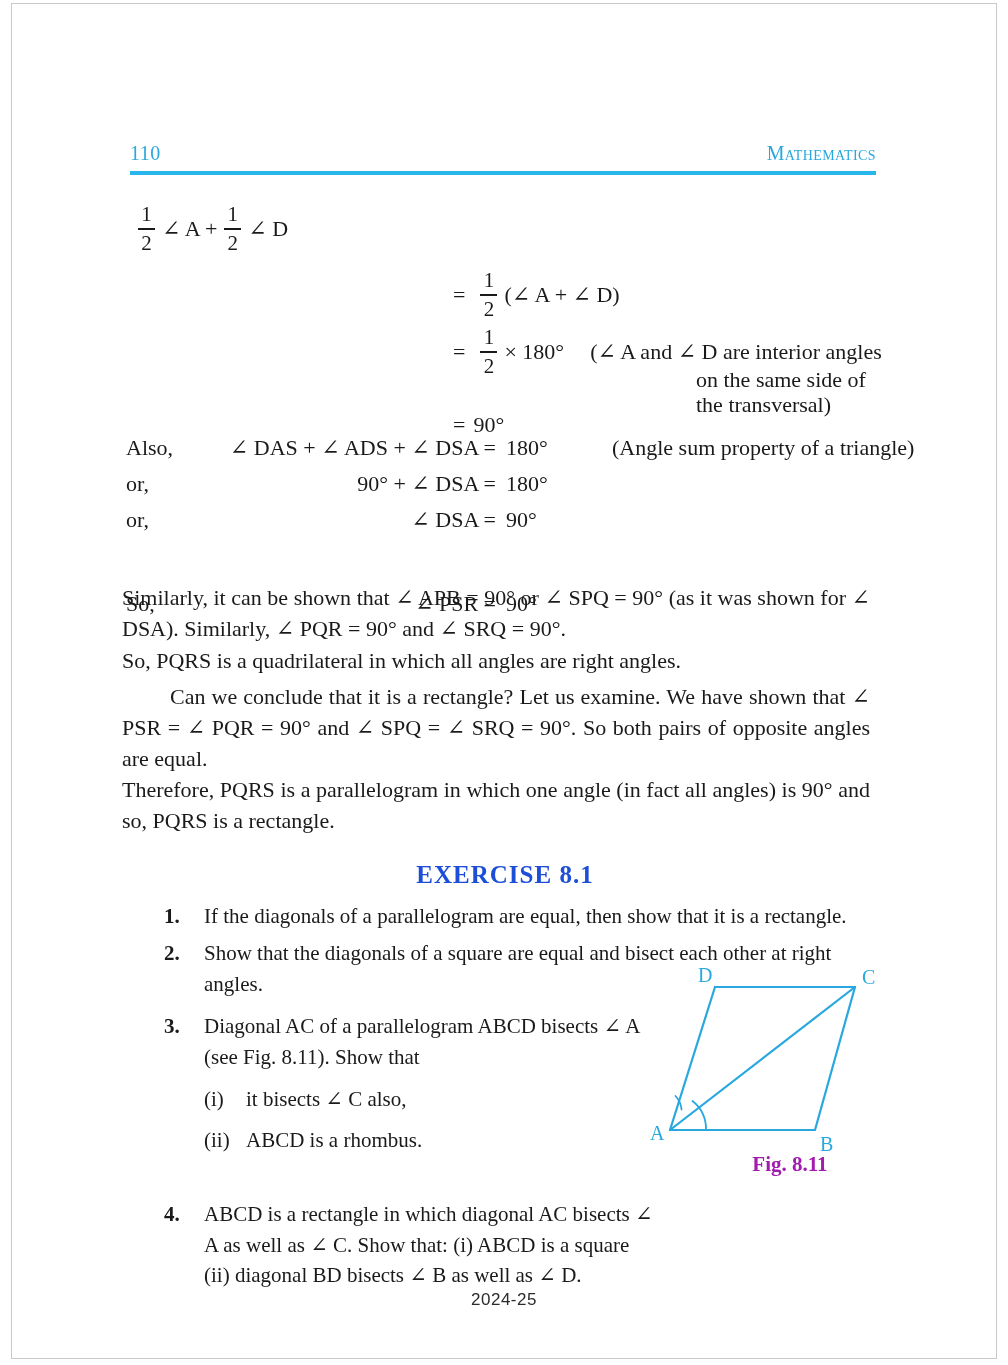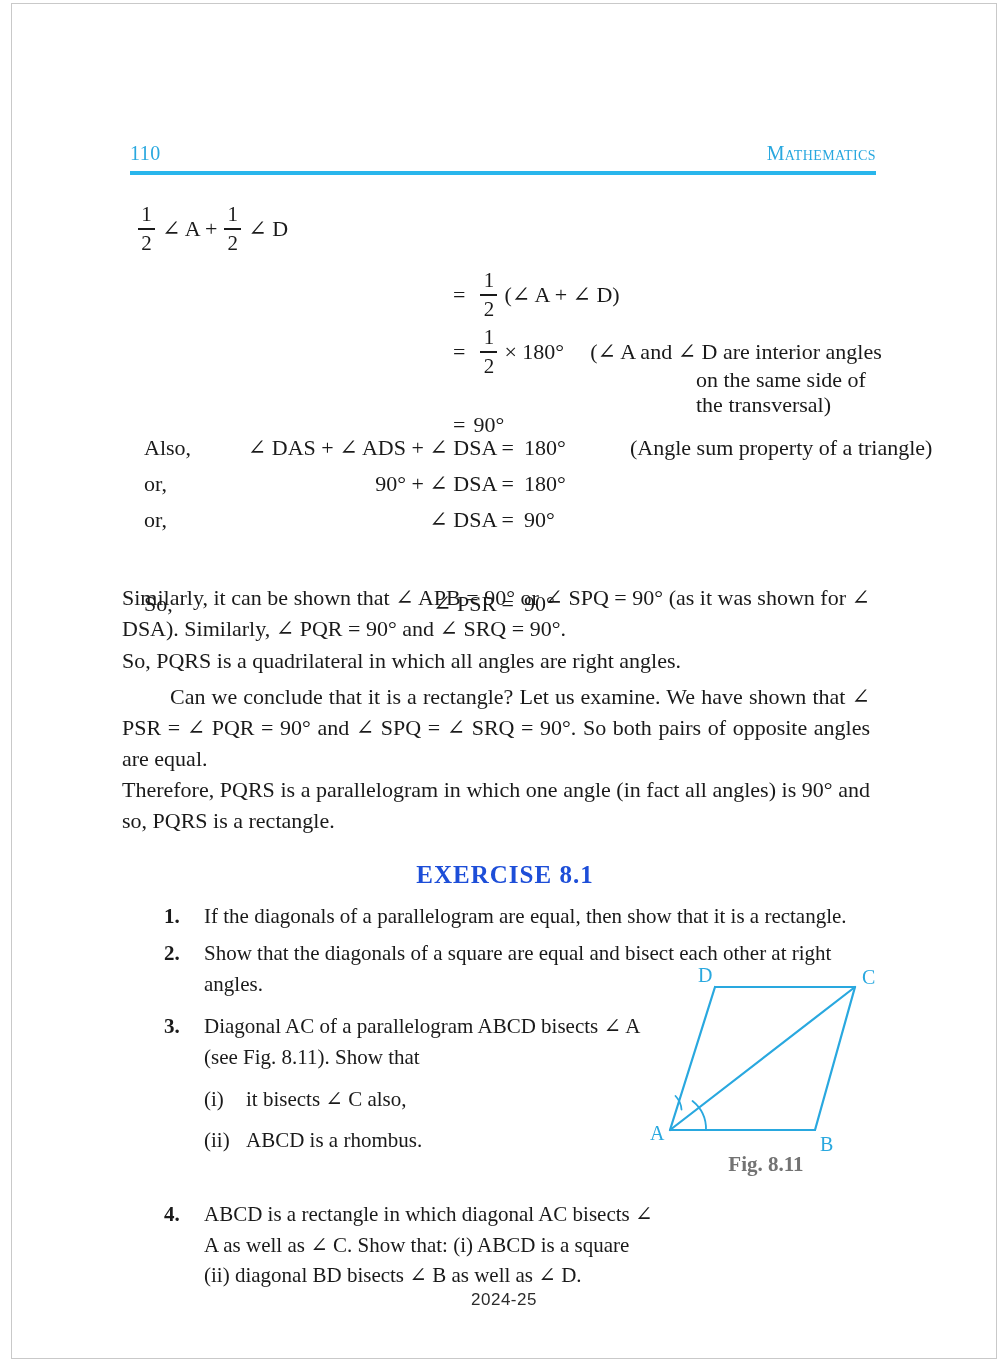--- a/index.html
+++ b/index.html
@@ -103,21 +103,21 @@
   .frac .den { padding-top: 1px; }
 
   .note {
     margin-left: 26px;
     white-space: nowrap;
   }
 
   
   .stmt-block {
     position: absolute;
-    left: 144px;
+    left: 126px;
     top: 435px;
     width: 760px;
     font-size: 22px;
   }
   .stmt-line {
     display: flex;
     align-items: baseline;
     height: 36px;
   }
   .stmt-label {
@@ -203,25 +203,25 @@
   .figure {
     position: absolute;
     left: 636px;
     top: 962px;
     width: 260px;
     height: 220px;
   }
   .figure svg { display: block; }
   .fig-caption {
     position: absolute;
-    left: 636px;
+    left: 660px;
     top: 1152px;
     width: 260px;
     text-align: center;
-    color: #737373;
+    color: #a21caf;
     font-weight: bold;
     font-size: 21px;
   }
 
   
   .footer {
     position: absolute;
     left: 0;
     top: 1290px;
     width: 1008px;

